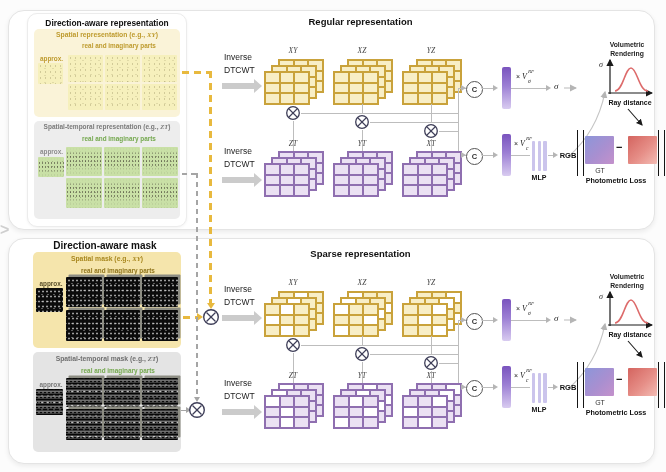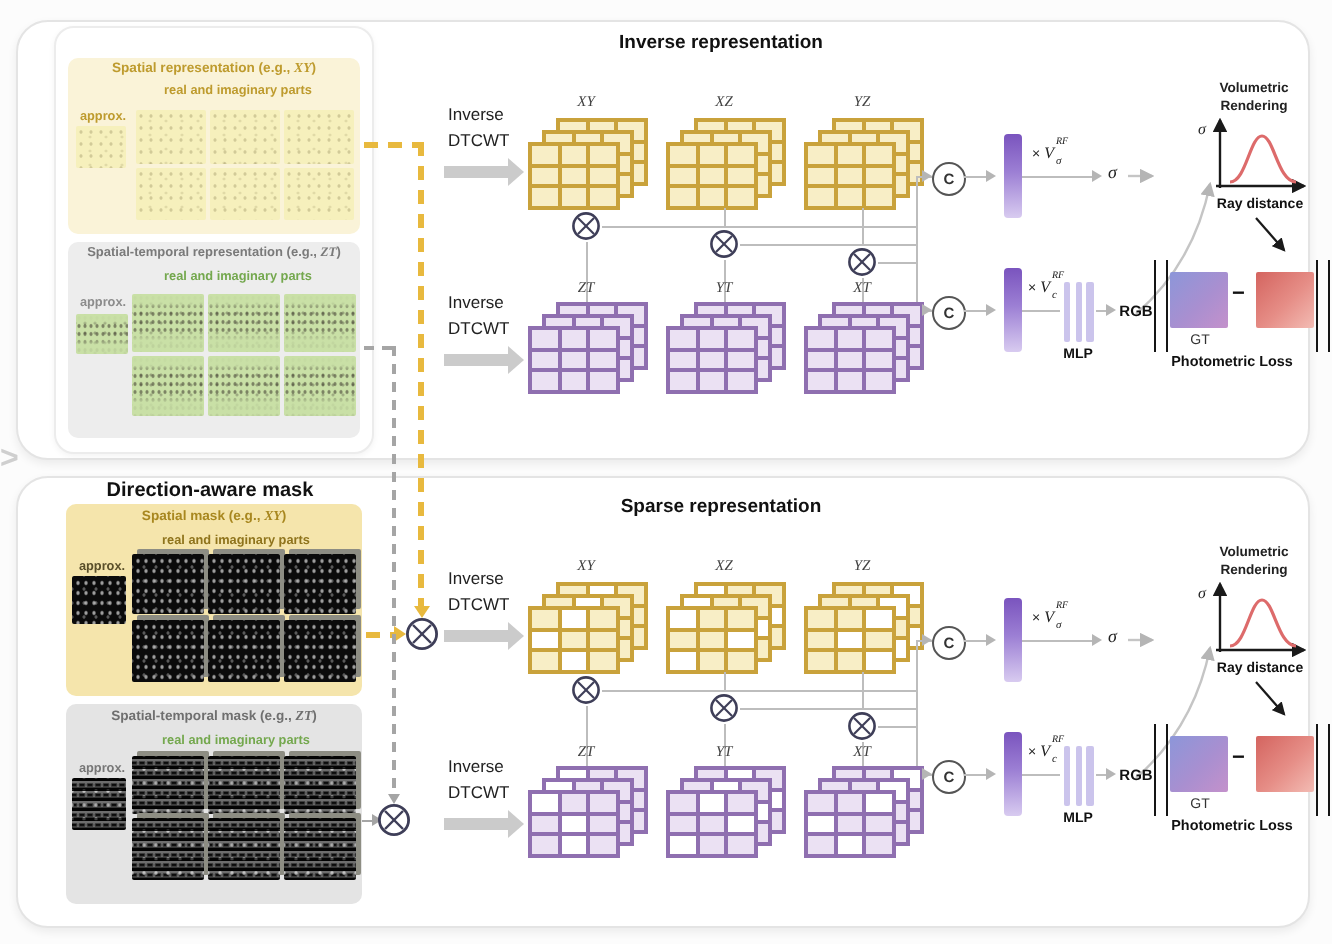--- a/index.html
+++ b/index.html
@@ -89,20 +89,21 @@
   .chev{position:absolute;color:#CFCFCF;font-weight:bold;font-size:16px}
 </style>
 </head>
 <body>
 
 <div class="panel" style="left:8px;top:10px;width:645px;height:218px"></div>
 <div class="panel" style="left:8px;top:238px;width:645px;height:224px"></div>
 <div class="chev" style="left:0;top:221px">&gt;</div>
 
 <div class="lbox" style="left:27px;top:13px;width:158px;height:212px">
+  <div class="bx-title" style="top:4px;font-size:8.4px;color:#111">Direction-aware representation</div>
 
   <div class="subbox" style="left:6px;top:15px;width:146px;height:88px;background:#FAF3D8">
     <div class="bx-title" style="top:2px;color:#BE9B2E"><span>Spatial representation (e.g., </span><i>XY</i><span>)</span></div>
     <div class="bx-sub" style="left:28px;width:114px;top:13px;color:#BE9B2E">real and imaginary parts</div>
     <div class="bx-approx" style="left:2px;top:26px;width:31px;color:#BE9B2E">approx.</div>
     <div class="sketch" style="left:4px;top:34px;width:25px;height:21px"></div>
     <div class="sketch" style="left:34px;top:26px;width:35px;height:27px"></div>
     <div class="sketch" style="left:71px;top:26px;width:35px;height:27px"></div>
     <div class="sketch" style="left:108px;top:26px;width:35px;height:27px"></div>
     <div class="sketch" style="left:34px;top:55px;width:35px;height:26px"></div>
@@ -163,21 +164,21 @@
         </marker>
     </defs>
     <path d="M560,147 C576,133 591,112 597,82" stroke="#C5C5C5" stroke-width="1.2" fill="none" marker-end="url(#ag-r)"></path>
     <line x1="556" y1="78" x2="568" y2="78" stroke="#C5C5C5" stroke-width="1.2" marker-end="url(#ag-r)"></line>
     <line x1="602" y1="84" x2="602" y2="50" stroke="#1a1a1a" stroke-width="1.2" marker-end="url(#ab-r)"></line>
     <line x1="600" y1="83" x2="644" y2="83" stroke="#1a1a1a" stroke-width="1.2" marker-end="url(#ab-r)"></line>
     <path d="M607,81 C615,81 617,58 623,58 C629,58 631,81 640,81" stroke="#DD6B6B" stroke-width="1.6" fill="none"></path>
     <line x1="620" y1="99" x2="634" y2="115" stroke="#1a1a1a" stroke-width="1.1" marker-end="url(#ab-r)"></line>
   </svg>
 
-  <div class="h-sec" style="left:245px;top:6px;width:215px">Inverse representation</div>
+  <div class="h-sec" style="left:245px;top:6px;width:215px">Regular representation</div>
 
   <div class="invtxt" style="left:216px;top:42px">Inverse</div>
   <div class="invtxt" style="left:216px;top:55px">DTCWT</div>
   <div class="big-arrow" style="left:214px;top:73px;width:32px"></div>
 
   <div class="planelbl" style="left:256px;top:36px">XY</div>
   <div class="planelbl" style="left:325px;top:36px">XZ</div>
   <div class="planelbl" style="left:394px;top:36px">YZ</div>
   <div class="stack yellow" style="left:256px;top:49px">
       <div class="layer l0">

